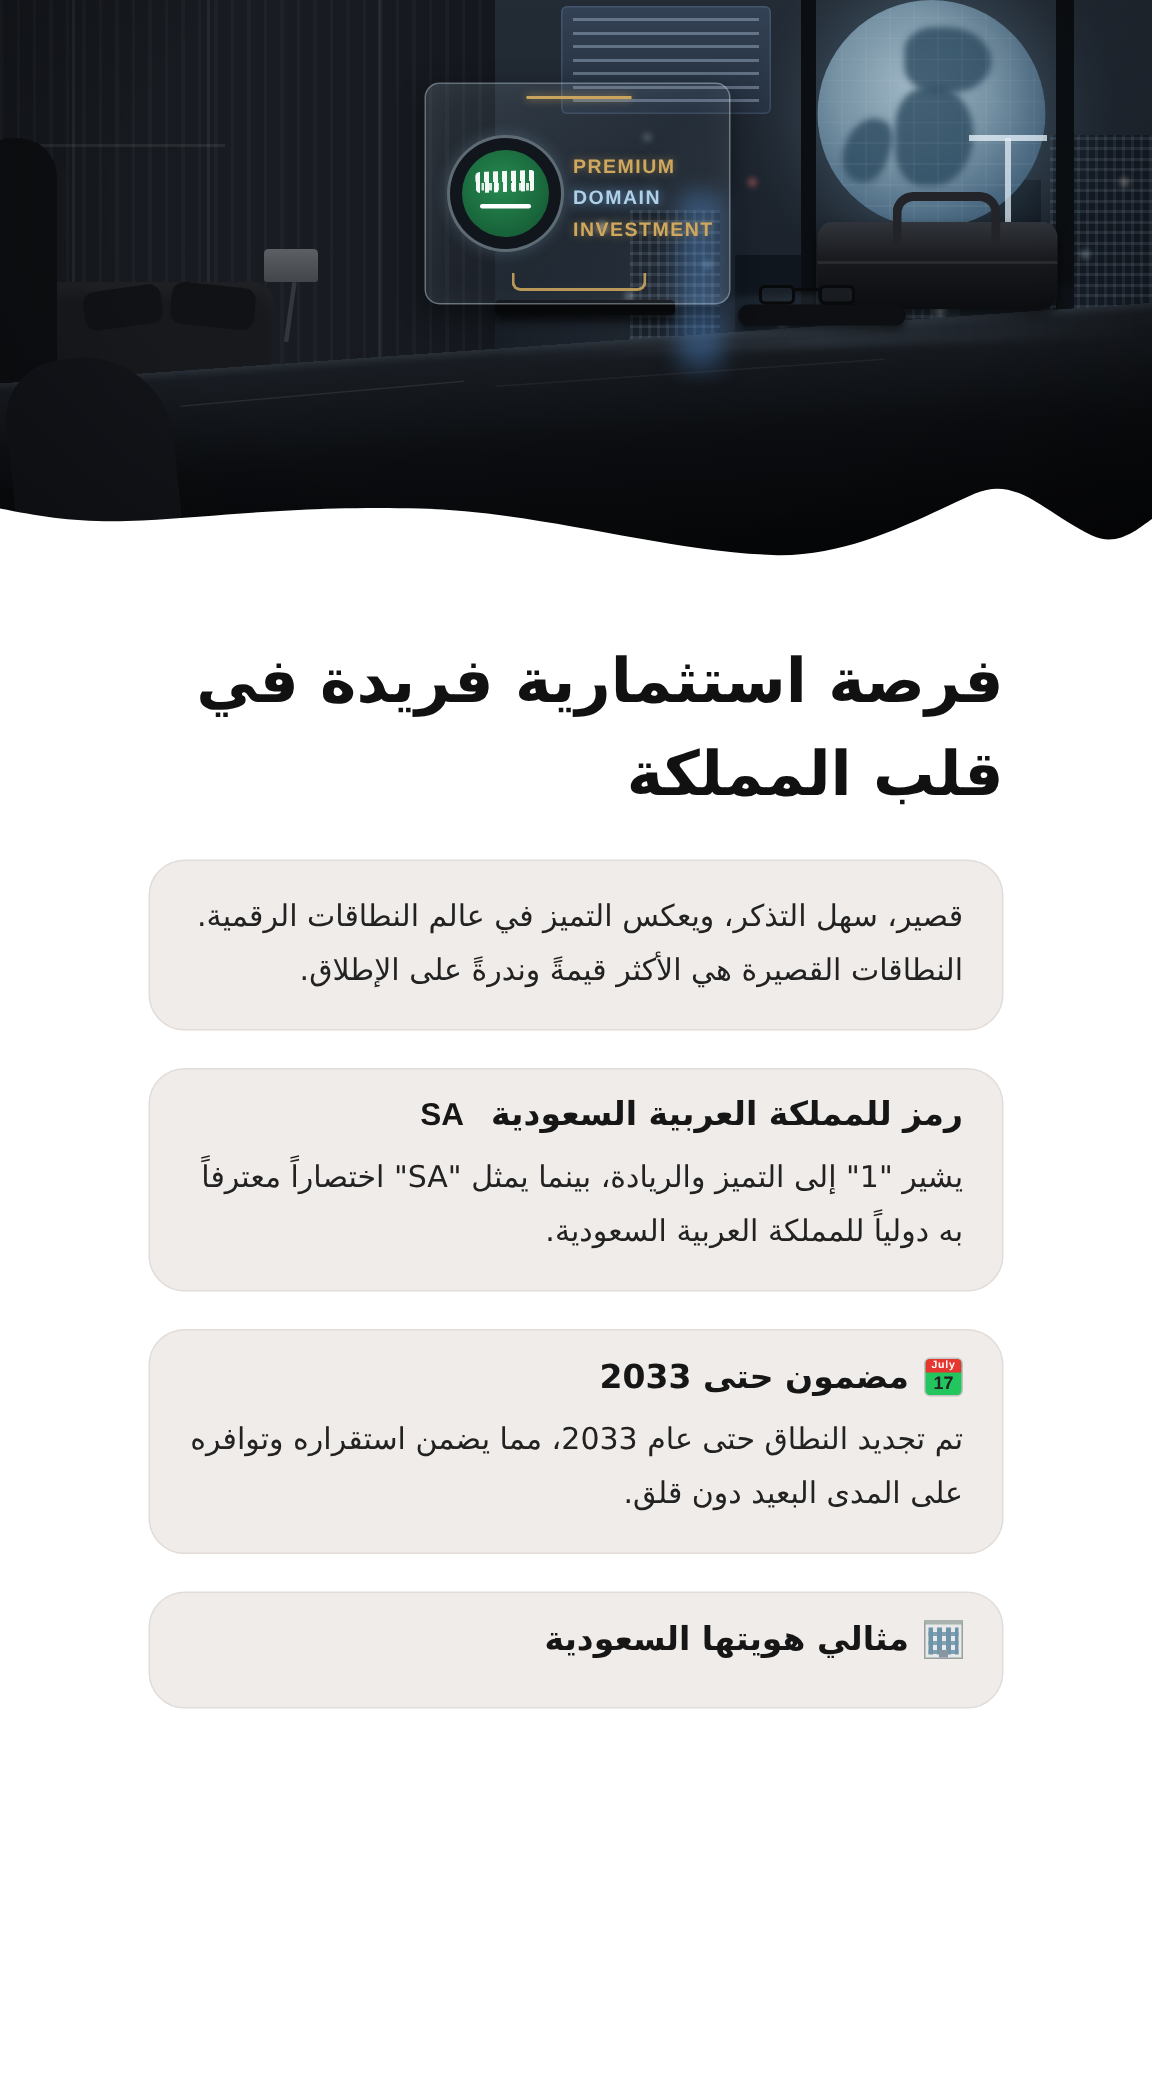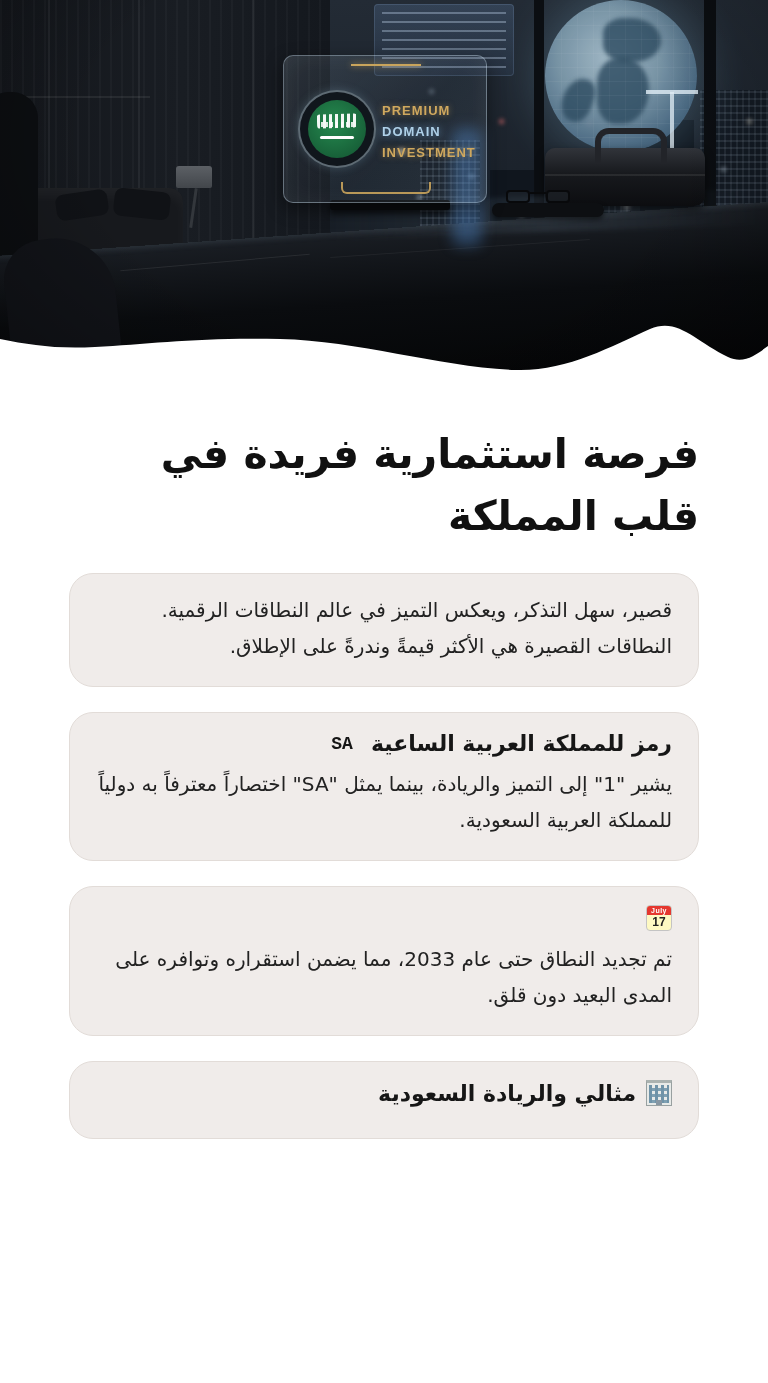--- a/index.html
+++ b/index.html
@@ -98,30 +98,30 @@
   .flag .sword { position:absolute; left:12px; top:36px; width:34px; height:3px; background:#fff; border-radius:2px; }
   .plaque-text { position:absolute; left:98px; top:44px; text-align:left; font-weight:bold; font-size:13px; letter-spacing:1px; line-height:21px; font-family:"Liberation Sans", sans-serif; }
   .pt-gold { color:#cfa85e; text-shadow:0 0 6px rgba(201,164,92,0.5); }
   .pt-blue { color:#aed0e8; text-shadow:0 0 8px rgba(120,170,220,0.8); }
   .plaque-stand { position:absolute; left:330px; top:200px; width:120px; height:10px; background:#0a0c0e; border-radius:3px; box-shadow:0 4px 6px rgba(0,0,0,0.6); }
 
   .vignette { position:absolute; inset:0; background:radial-gradient(ellipse at 50% 35%, rgba(0,0,0,0) 55%, rgba(0,0,0,0.35) 100%); pointer-events:none; }
   .wave { position:absolute; left:0; bottom:-1px; width:768px; height:110px; display:block; }
 
   
-  .content { direction:rtl; text-align:right; padding:34px 69px 0; color:#151515; }
+  .content { direction:rtl; text-align:right; padding:34px 99px 0; color:#151515; }
   .headline { font-size:41px; font-weight:bold; line-height:1.5; color:#111; margin-bottom:26px; }
   .intro { font-size:19px; line-height:1.72; color:#1c1c1c; margin-bottom:32px; }
 
   .card { background:#f0ecea; border:1px solid #e2dcd8; border-radius:24px; padding:18px 26px 22px; margin-bottom:25px; }
   .card-title { display:flex; align-items:center; gap:10px; font-size:22px; font-weight:bold; color:#161616; margin-bottom:10px; }
   .card-body { font-size:20px; line-height:1.8; color:#222; }
-  .sa-code { font-family:Liberation Mono, monospace; font-weight:bold; font-size:18px; margin-right:8px; }
-
-  .cal-icon { display:inline-block; width:26px; height:26px; background:#fef9c3; border:1px solid #c4c4c4; border-radius:4px; overflow:hidden; flex:0 0 auto; font-family:"Liberation Sans", sans-serif; }
+  .sa-code { font-family:Liberation Sans, sans-serif; font-weight:bold; font-size:21px; margin-right:8px; }
+
+  .cal-icon { display:inline-block; width:26px; height:26px; background:#22c55e; border:1px solid #c4c4c4; border-radius:4px; overflow:hidden; flex:0 0 auto; font-family:"Liberation Sans", sans-serif; }
   .cal-month { display:block; background:#e5372f; color:#fff; font-size:7px; font-weight:bold; height:9px; line-height:9px; text-align:center; letter-spacing:0.5px; }
   .cal-day { display:block; color:#222; font-size:12px; font-weight:bold; height:15px; line-height:15px; text-align:center; }
 
   .bld-icon { display:inline-block; position:relative; width:26px; height:26px; flex:0 0 auto;
     background:#e7eae8; border:1px solid #98a0a0; border-top:3px solid #aab2b0;
     background-image:
       repeating-linear-gradient(90deg, #6f93a8 0 3px, rgba(0,0,0,0) 3px 6px),
       repeating-linear-gradient(0deg, #7fa0b2 0 3px, rgba(0,0,0,0) 3px 6px);
     background-size:20px 18px; background-position:2px 2px; background-repeat:no-repeat; }
   .bld-icon:after { content:""; position:absolute; left:9px; bottom:0; width:6px; height:5px; background:#8796a2; }
@@ -203,37 +203,38 @@
 
   <div class="content">
     <h1 class="headline">فرصة استثمارية فريدة في قلب المملكة</h1>
 
     <div class="card">
       <p class="card-body">قصير، سهل التذكر، ويعكس التميز في عالم النطاقات الرقمية. النطاقات القصيرة هي الأكثر قيمةً وندرةً على الإطلاق.</p>
     </div>
 
     <div class="card">
       <div class="card-title">
-        <span>رمز للمملكة العربية الساعية</span>
+        <span>رمز للمملكة العربية السعودية</span>
         <span class="sa-code">SA</span>
       </div>
       <p class="card-body">يشير "1" إلى التميز والريادة، بينما يمثل "SA" اختصاراً معترفاً به دولياً للمملكة العربية السعودية.</p>
     </div>
 
     <div class="card">
       <div class="card-title">
         <span class="cal-icon">
           <span class="cal-month">July</span>
           <span class="cal-day">17</span>
         </span>
+        <span>مضمون حتى 2033</span>
       </div>
       <p class="card-body">تم تجديد النطاق حتى عام 2033، مما يضمن استقراره وتوافره على المدى البعيد دون قلق.</p>
     </div>
 
     <div class="card">
       <div class="card-title">
         <span class="bld-icon"></span>
-        <span>مثالي والريادة السعودية</span>
+        <span>مثالي هويتها السعودية</span>
       </div>
     </div>
   </div>
 
 </div>
 
 </body></html>

